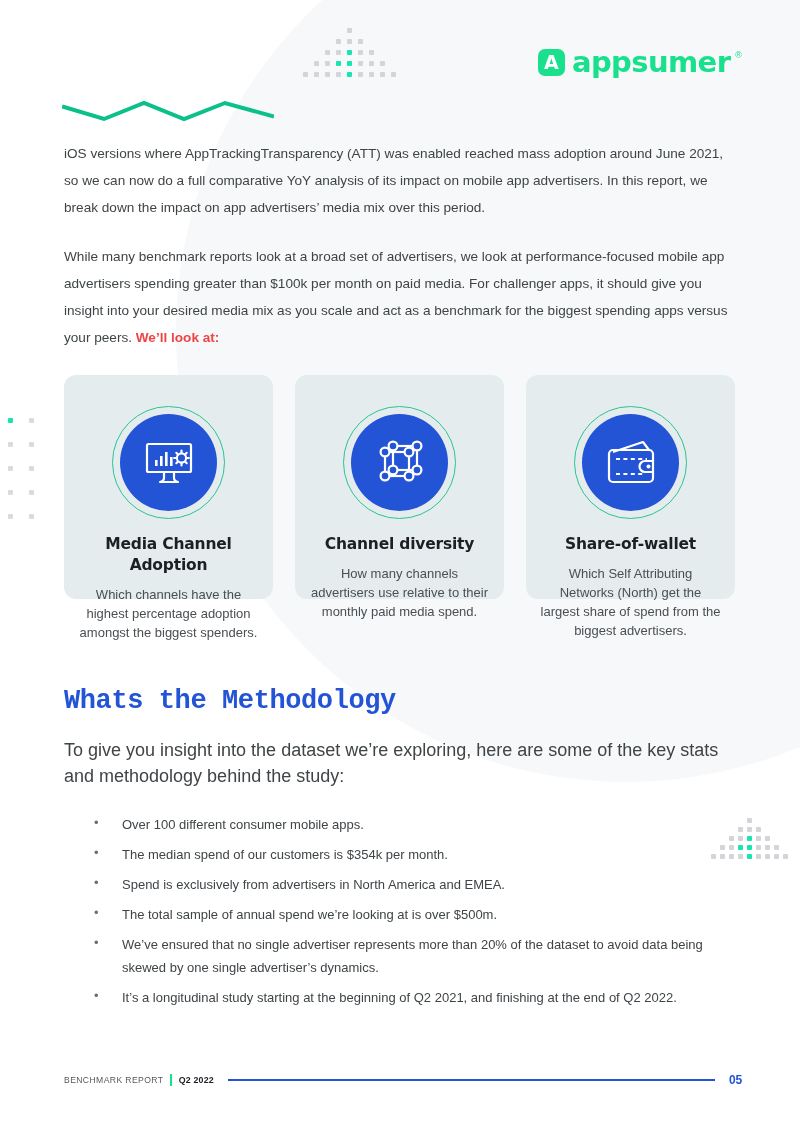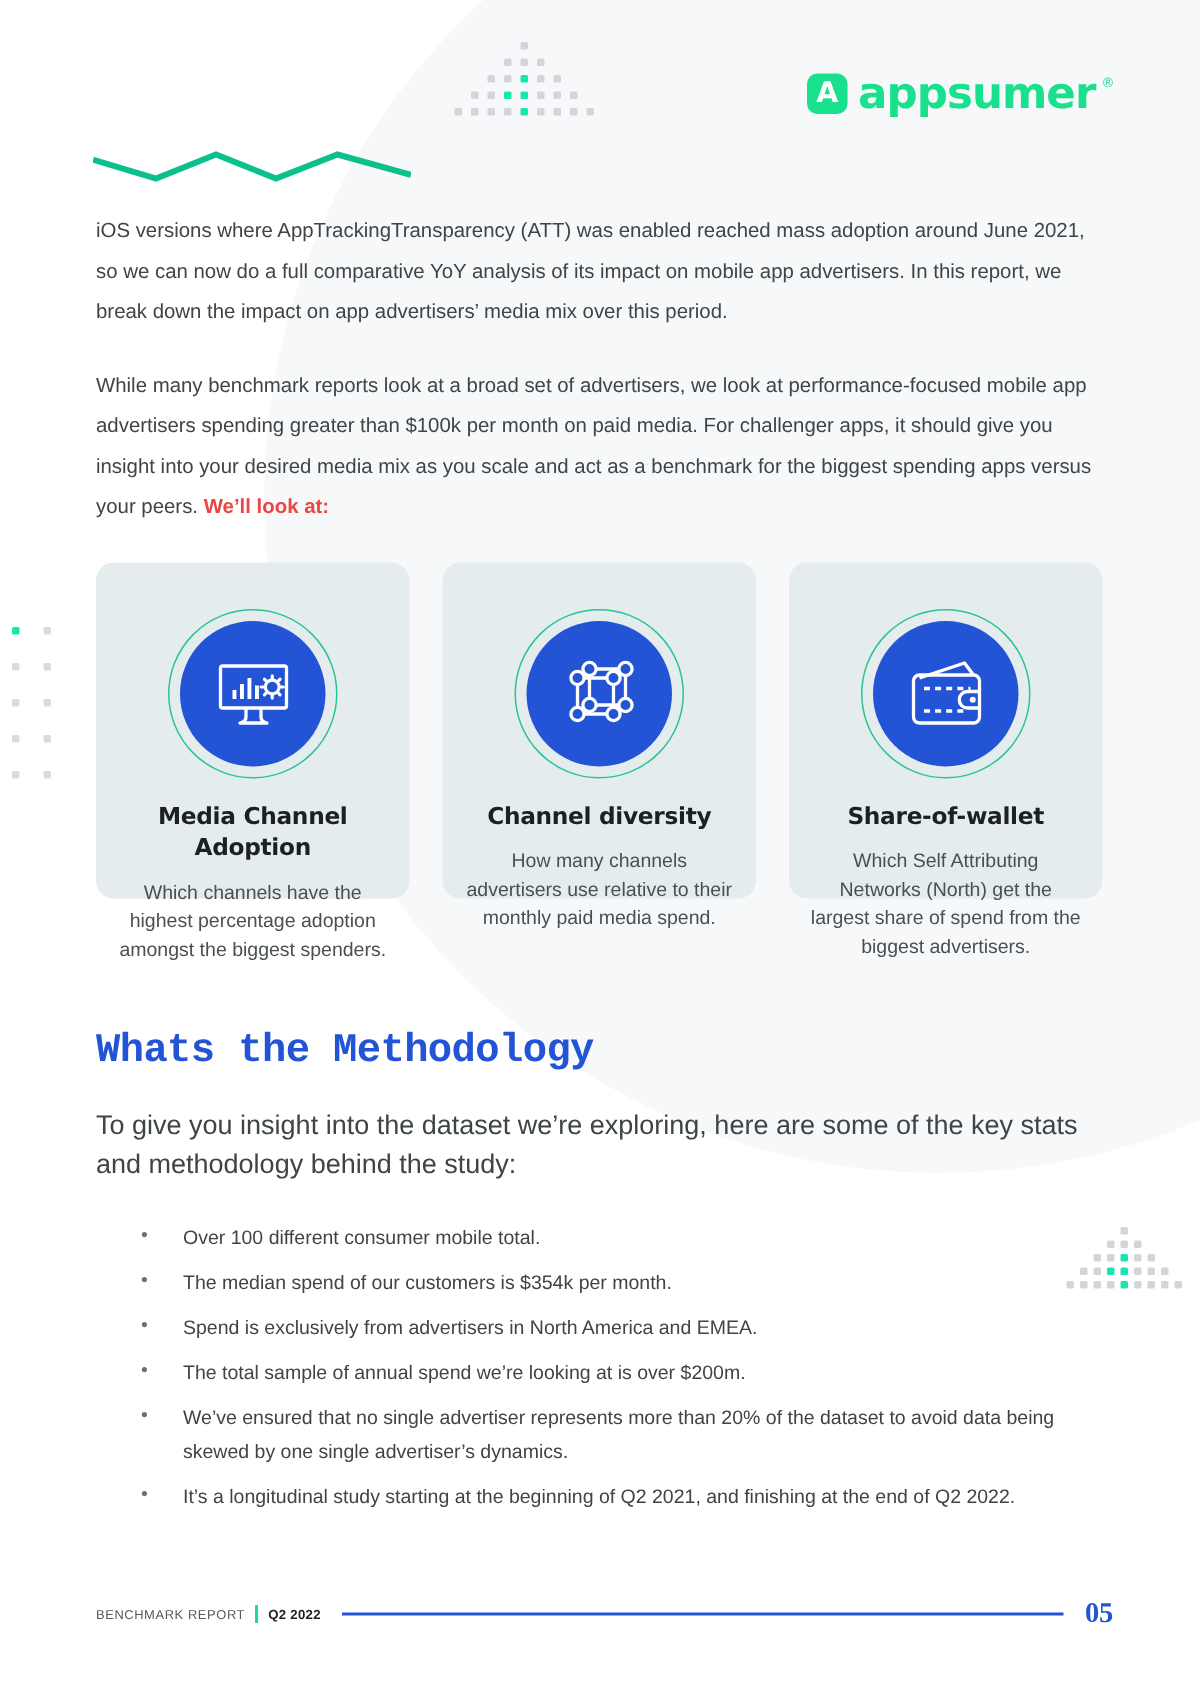--- a/index.html
+++ b/index.html
@@ -260,25 +260,25 @@
     color: #1c2024;
     white-space: nowrap;
   }
   .footer-rule {
     flex: 1 1 auto;
     height: 1.4px;
     background: #2454d6;
     margin: 0 14px;
   }
   .footer-page {
-    font-size: 19px;
+    font-size: 12px;
     font-weight: bold;
     color: #2454d6;
     letter-spacing: -0.2px;
-    font-family: Liberation Serif, serif;
+    font-family: Liberation Sans, sans-serif;
   }
 </style>
 </head>
 <body>
 
 <div class="bg-circle"></div>
 
 <div class="page">
 
   <div class="dot-cluster" id="top-dots">
@@ -448,24 +448,24 @@
       <div class="card-title">Share-of-wallet</div>
       <div class="card-desc">Which Self Attributing Networks (North) get the largest share of spend from the biggest advertisers.</div>
     </div>
 
   </div>
 
   <div class="methodology">
     <h2 class="section-title">Whats the Methodology</h2>
     <p class="intro">To give you insight into the dataset we’re exploring, here are some of the key stats and methodology behind the study:</p>
     <ul class="bullets">
-      <li>Over 100 different consumer mobile total.</li>
+      <li>Over 100 different consumer mobile apps.</li>
       <li>The median spend of our customers is $354k per month.</li>
       <li>Spend is exclusively from advertisers in North America and EMEA.</li>
-      <li>The total sample of annual spend we’re looking at is over $200m.</li>
+      <li>The total sample of annual spend we’re looking at is over $500m.</li>
       <li>We’ve ensured that no single advertiser represents more than 20% of the dataset to avoid data being skewed by one single advertiser’s dynamics.</li>
       <li>It’s a longitudinal study starting at the beginning of Q2 2021, and finishing at the end of Q2 2022.</li>
     </ul>
   </div>
 
   <div class="footer">
     <span class="footer-label">BENCHMARK REPORT</span>
     <span class="footer-sep"></span>
     <span class="footer-quarter">Q2 2022</span>
     <span class="footer-rule"></span>

